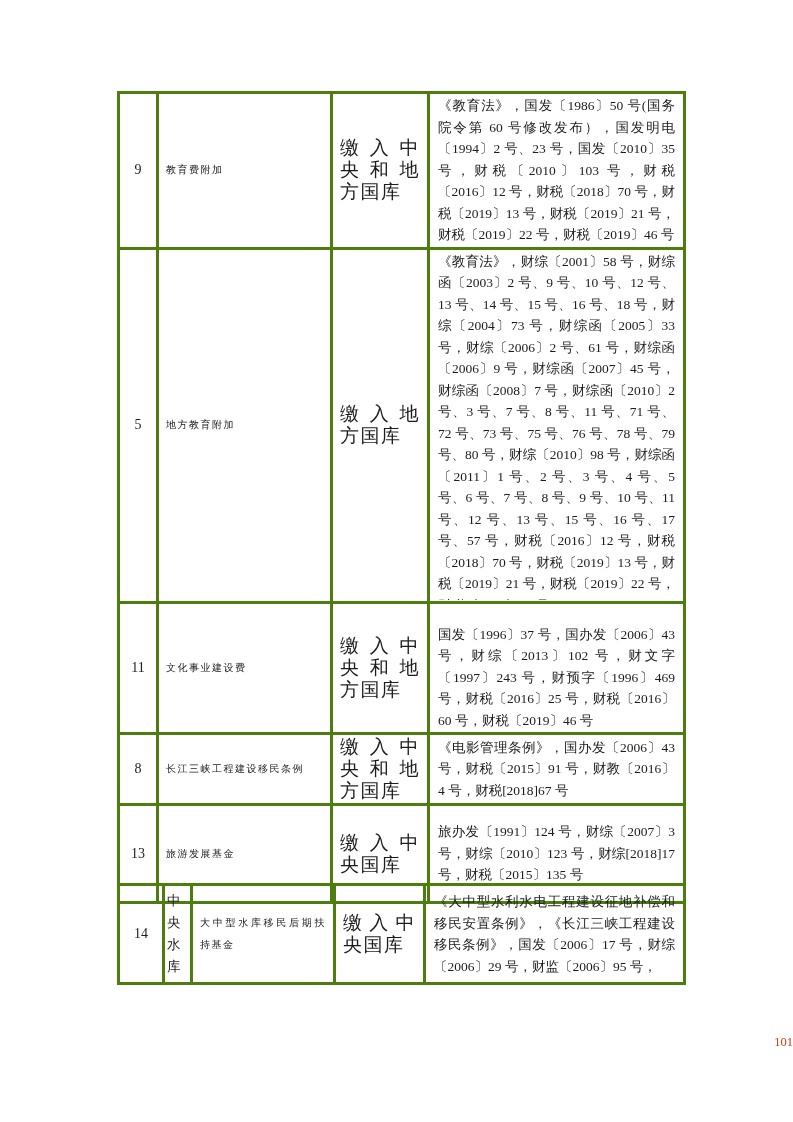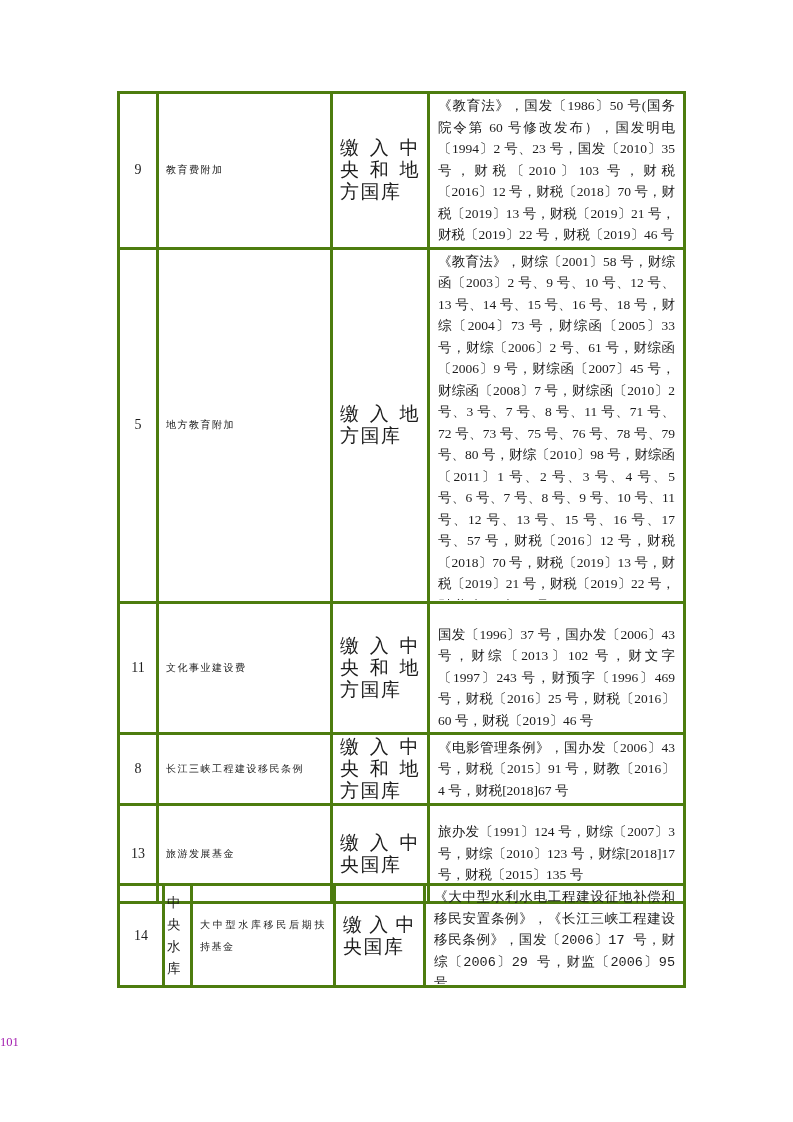--- a/index.html
+++ b/index.html
@@ -68,30 +68,30 @@
   tr.r10 { height: 351px; }
   tr.r11 { height: 114px; }
   tr.r12 { height: 71px; }
   tr.r13 { height: 98px; }
   tr.r14 { height: 99px; }
   tr.r9  .legal-text { max-height: 152px; }
   tr.r10 .legal-text { max-height: 349px; }
   tr.r11 .legal-text { max-height: 112px; margin-top: 19px; }
   tr.r12 .legal-text { max-height: 69px; }
   tr.r13 .legal-text { max-height: 96px; }
-  tr.r14 .legal-text { max-height: 97px; font-family: Liberation Mono, monospace; }
+  tr.r14 .legal-text { max-height: 97px; }
 
   .page-number {
     position: absolute;
     top: 1035px;
     left: 0;
     width: 100%;
-    text-align: left;
+    text-align: right;
     font-size: 12.5px;
-    color: #a21caf;
+    color: #c2410c;
   }
 </style>
 </head>
 <body>
 
 <div class="page">
 
   <table class="tbl tbl-a">
     <colgroup>
       <col style="width:39px">

